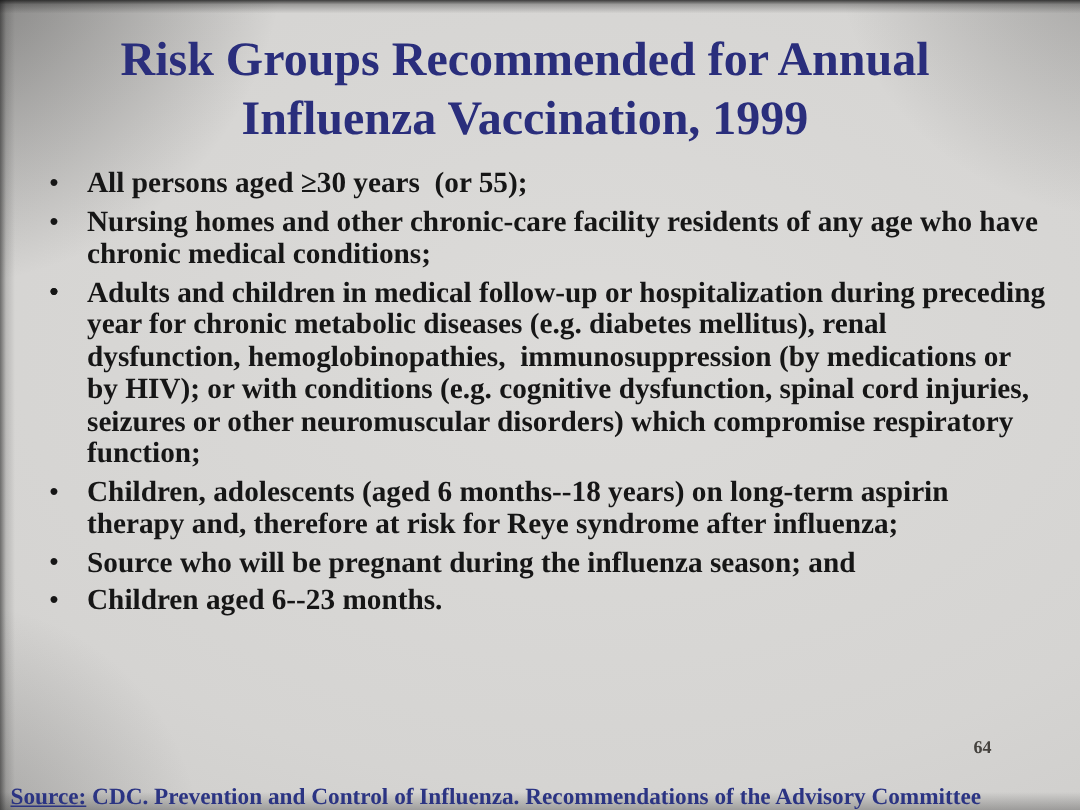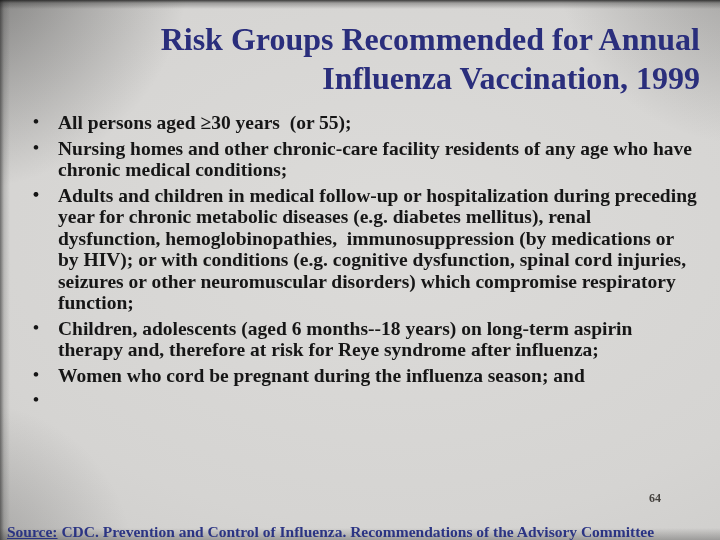--- a/index.html
+++ b/index.html
@@ -23,21 +23,21 @@
       radial-gradient(circle 320px at -40px -40px, rgba(25,25,25,0.50), rgba(25,25,25,0) 72%),
       radial-gradient(circle 260px at 104% -50px, rgba(40,40,40,0.32), rgba(40,40,40,0) 75%),
       radial-gradient(circle 220px at -30px 105%, rgba(40,40,40,0.28), rgba(40,40,40,0) 75%),
       radial-gradient(ellipse 130% 115% at 55% 42%, #dcdbd9 0%, #d5d4d2 48%, #c9c8c6 80%, #b4b3b1 100%);
   }
   .title {
     position: absolute;
     top: 20px;
     left: 0;
     width: 700px;
-    text-align: right;
+    text-align: center;
     color: var(--title-color, #2a2e7c);
     font-weight: bold;
     font-size: 32px;
     line-height: 39px;
     letter-spacing: 0px;
   }
   ul.bullets {
     position: absolute;
     top: 112px;
     left: 30px;
@@ -96,22 +96,22 @@
     <div>Risk Groups Recommended for Annual</div>
     <div>Influenza Vaccination, 1999</div>
   </div>
 
   <ul class="bullets">
       <li><span class="dot">•</span><span>All persons aged ≥30 years  (or 55);</span></li>
       <li><span class="dot">•</span><span>Nursing homes and other chronic-care facility residents of any age who have chronic medical conditions;</span></li>
       <li><span class="dot">•</span></li>
       <li><span class="dot">•</span><span>Adults and children in medical follow-up or hospitalization during preceding year for chronic metabolic diseases (e.g. diabetes mellitus), renal dysfunction, hemoglobinopathies,  immunosuppression (by medications or by HIV); or with conditions (e.g. cognitive dysfunction, spinal cord injuries, seizures or other neuromuscular disorders) which compromise respiratory function;</span></li>
       <li><span class="dot">•</span><span>Children, adolescents (aged 6 months--18 years) on long-term aspirin therapy and, therefore at risk for Reye syndrome after influenza;</span></li>
-      <li><span class="dot">•</span><span>Women who cord be pregnant during the influenza season; and</span></li>
-      <li><span class="dot">•</span></li>
+      <li><span class="dot">•</span><span>Source who will be pregnant during the influenza season; and</span></li>
+      <li><span class="dot">•</span><span>Children aged 6--23 months.</span></li>
     </ul>
 
   <div class="source">
     <div class="src-line"><span class="src-label">Source:</span><span> CDC. Prevention and Control of Influenza. Recommendations of the Advisory Committee</span></div>
     
   </div>
 
   <div class="pagenum">64</div>
 
 </div>

